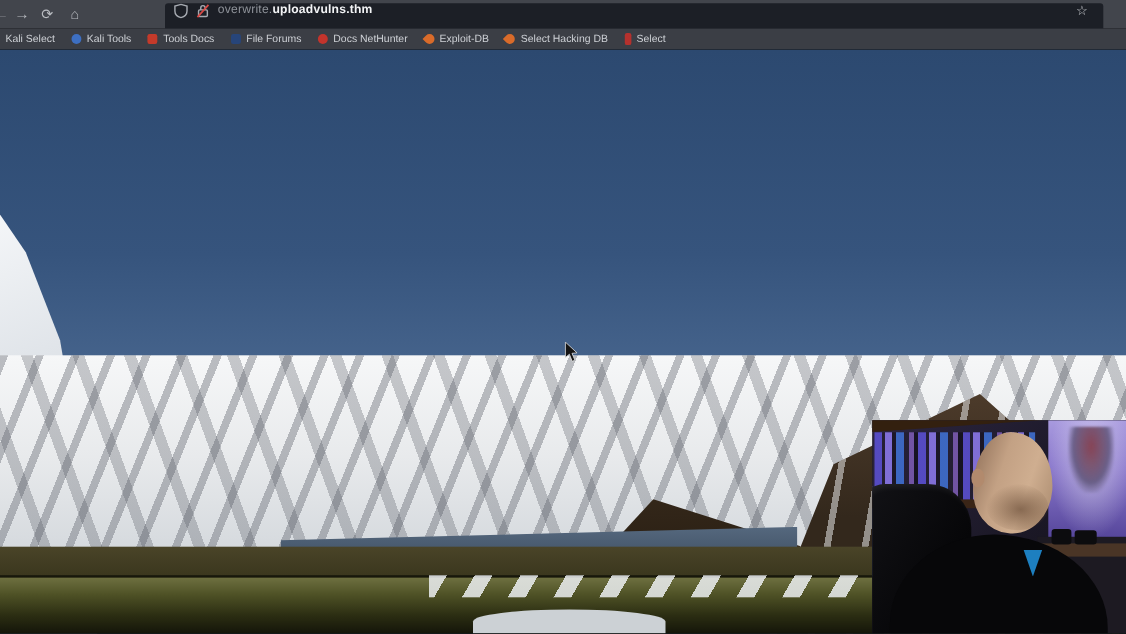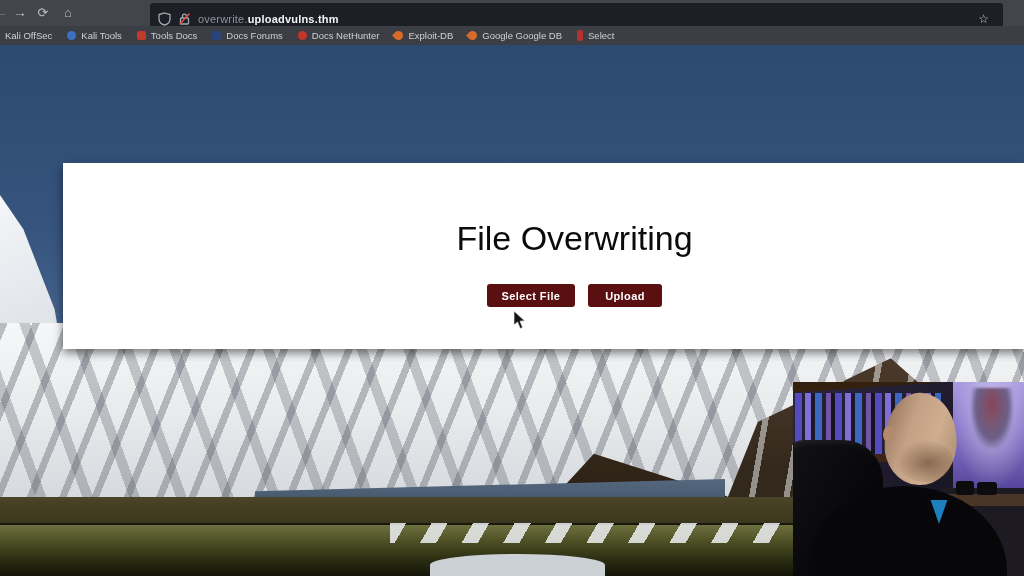--- a/index.html
+++ b/index.html
@@ -10,21 +10,21 @@
   
   .nav-toolbar { position:absolute; left:0; top:0; width:1024px; height:26px;
                  background:#42454c; }
   .nav-btn { position:absolute; top:0; height:26px; width:20px; color:#b9bcc1;
              font-size:14px; line-height:25px; text-align:center; }
   .nav-back    { left:-9px; opacity:.55; }
   .nav-forward { left:10px; }
   .nav-reload  { left:33px; font-size:13px; }
   .nav-home    { left:58px; font-size:13px; }
   .url-bar { position:absolute; left:150px; top:3px; width:853px; height:32px;
-             background:#1c1f26; border-radius:3px; display:flex; align-items:center;
+             background:#1c1f26; border-radius:3px; display:flex; align-items:flex-start;
              padding:0 8px; }
   .url-icon { display:inline-flex; margin-right:7px; flex:none; }
   .url-text { font-size:11px; letter-spacing:.2px; white-space:nowrap; }
   .url-sub { color:#8f939a; }
   .url-dom { color:#f3f4f6; font-weight:bold; }
   .url-star { margin-left:auto; color:#c6c9ce; font-size:12px; margin-right:6px; }
 
   .bookmarks-bar { position:absolute; left:0; top:26px; width:1024px; height:19px;
                    background:#3b3e45; display:flex; align-items:center;
                    padding-left:5px; column-gap:15px; }
@@ -155,73 +155,64 @@
           <line x1="1.5" y1="12.5" x2="11.5" y2="1.5" stroke="#d84a46" stroke-width="1.6"></line>
         </svg>
       </span>
       <span class="url-text"><span class="url-sub">overwrite.</span><span class="url-dom">uploadvulns.thm</span></span>
       <span class="url-star">☆</span>
     </div>
   </div>
 
   <div class="bookmarks-bar">
     <div class="bm">
-      <span class="bm-label">Kali OffSec</span>
+      <span class="bm-label">Kali Select</span>
     </div>
     <div class="bm bm-round">
       <span class="bm-icon" style="background-color: rgb(61, 111, 194);"></span>
       <span class="bm-label">Kali Tools</span>
     </div>
     <div class="bm">
       <span class="bm-icon" style="background-color: rgb(196, 58, 42);"></span>
       <span class="bm-label">Tools Docs</span>
     </div>
     <div class="bm">
       <span class="bm-icon" style="background-color: rgb(39, 69, 122);"></span>
-      <span class="bm-label">Docs Forums</span>
+      <span class="bm-label">File Forums</span>
     </div>
     <div class="bm bm-round">
       <span class="bm-icon" style="background-color: rgb(195, 52, 44);"></span>
       <span class="bm-label">Docs NetHunter</span>
     </div>
     <div class="bm bm-swoosh">
       <span class="bm-icon" style="background-color: rgb(217, 107, 42);"></span>
       <span class="bm-label">Exploit-DB</span>
     </div>
     <div class="bm bm-swoosh">
       <span class="bm-icon" style="background-color: rgb(217, 107, 42);"></span>
-      <span class="bm-label">Google Google DB</span>
+      <span class="bm-label">Select Hacking DB</span>
     </div>
     <div class="bm bm-tall">
       <span class="bm-icon" style="background-color: rgb(181, 49, 45);"></span>
       <span class="bm-label">Select</span>
     </div>
   </div>
 
   <div class="viewport">
     <div class="sky"></div>
     <div class="snow-left"></div>
     <div class="range-snow"></div>
     <div class="ridge-right"></div>
     <div class="ridge-mid"></div>
     <div class="glacier"></div>
     <div class="foothill"></div>
     <div class="valley"></div>
     <div class="valley-top-snow"></div>
     <div class="valley-snow"></div>
 
-    <div class="card">
-      <div class="card-inner">
-        <h1 class="card-title">File Overwriting</h1>
-        <div class="btn-row">
-          <button class="btn btn-select" style="background-color: rgb(90, 15, 16);">Select File</button>
-          <button class="btn btn-upload" style="background-color: rgb(90, 15, 16);">Upload</button>
-        </div>
-      </div>
-    </div>
 
     <svg class="cursor" width="14" height="20" viewBox="0 0 14 20">
       <polygon points="1,0 1,14 4.6,11 7.2,17.5 9.6,16.4 7,10.2 11.6,9.8" fill="#141414" stroke="#e8e8e8" stroke-width="0.7"></polygon>
     </svg>
 
     <div class="webcam">
       <div class="wc-wall"></div>
       <div class="wc-shelf-top"></div>
       <div class="wc-books1"></div>
       <div class="wc-shelf-mid"></div>

